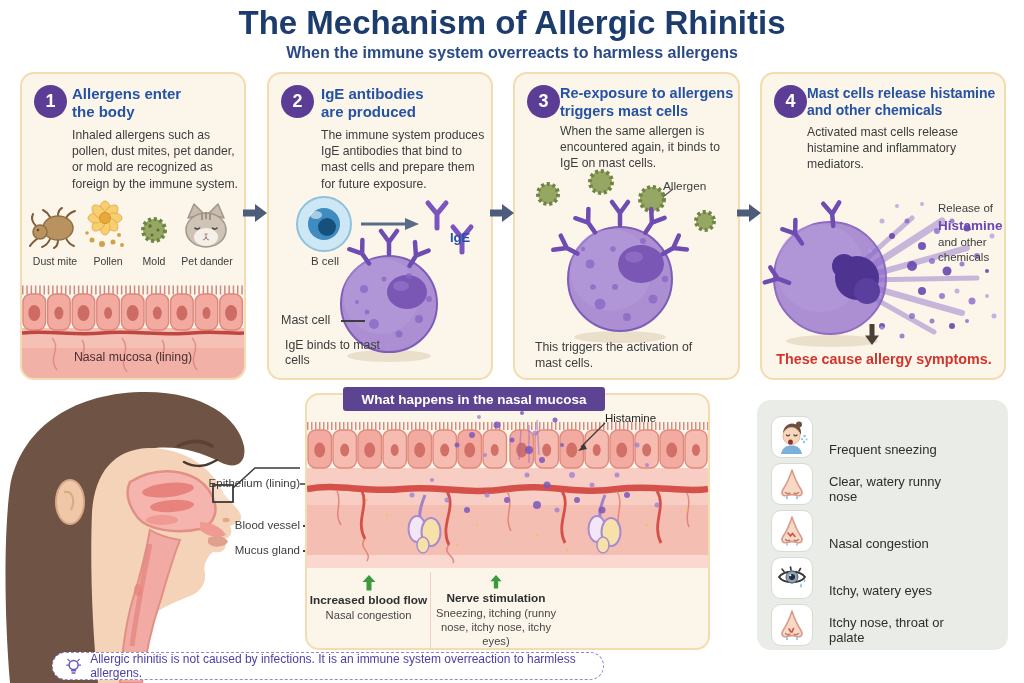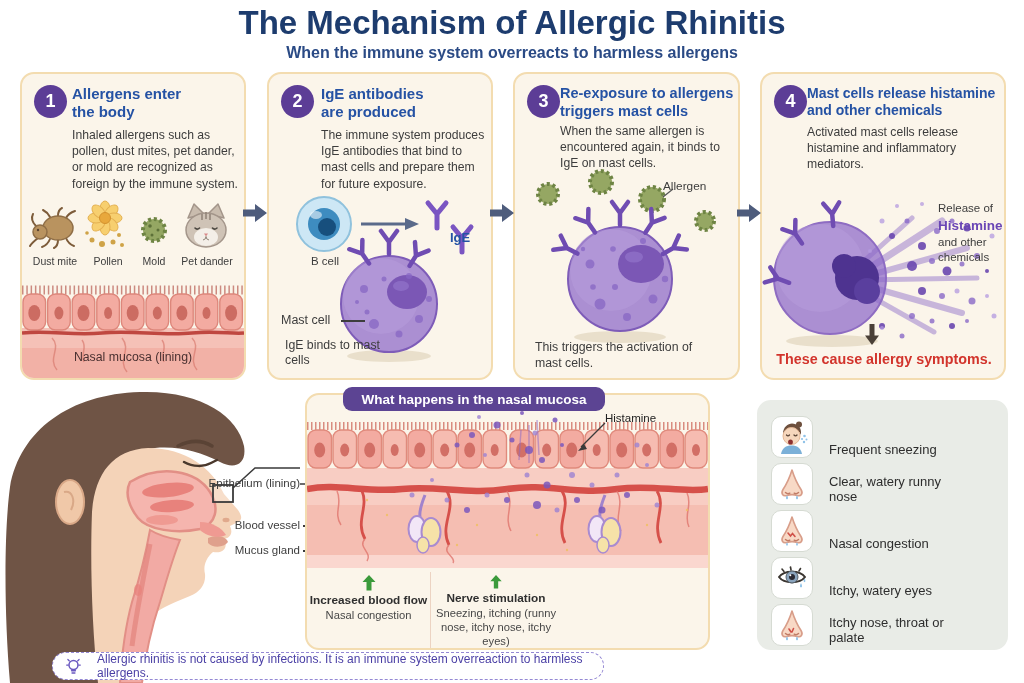--- a/index.html
+++ b/index.html
@@ -13,35 +13,35 @@
 .step-body{position:absolute;font-size:12.2px;color:#3d3d3d;line-height:1.33}
 .lbl{position:absolute;font-size:11.5px;color:#3d3d3d;line-height:1.25}
 .lbl-b{position:absolute;font-size:13px;font-weight:800;color:#2552a4}
 .cap{position:absolute;font-size:12.3px;color:#3d3d3d;line-height:1.3}
 .red-cap{position:absolute;font-size:14.3px;font-weight:800;color:#d2342c;text-align:center}
 .step-arrow{position:absolute;top:203px}
 .fig{position:absolute}
 .line{position:absolute;height:1.5px;background:#3d3d3d}
 .leader{position:absolute;height:1.5px;background:#3a3a3a}
 .leader i{position:absolute;right:-2px;top:-1.8px;width:5px;height:5px;border-radius:50%;background:#3a3a3a}
-.pill{position:absolute;border-radius:9px;color:#fff;font-weight:800;display:flex;align-items:center;justify-content:center}
+.pill{position:absolute;border-radius:3px;color:#fff;font-weight:800;display:flex;align-items:center;justify-content:center}
 .pill-purple{background:#5c4493;font-size:13.5px}
 .pill-green{background:#7e9b71;font-size:13.5px}
 .center-panel{position:absolute;left:305px;top:393px;width:405px;height:257px;background:#fbf5ea;border:2px solid #f3dcb0;border-radius:14px;overflow:hidden}
 .effects{position:absolute;left:0;top:177px;width:401px;height:76px;display:flex}
 .effect{display:flex;flex-direction:column;align-items:center;padding-top:3px;text-align:center}
 .effect+.effect{border-left:1px solid #ecd3c2}
 .effect-title{font-size:11.8px;font-weight:800;color:#2f2f2f;margin-top:2px;white-space:nowrap}
 .effect-desc{font-size:11.2px;color:#474747;line-height:1.25;margin-top:1px}
 .symptoms{position:absolute;left:757px;top:400px;width:251px;height:250px;background:#e9ece7;border-radius:14px}
 .symp-item{position:absolute;left:14px;width:225px;height:44px;display:flex;align-items:flex-end}
 .symp-icon{width:42px;height:42px;background:#fff;border:1.5px solid #d6dbd3;border-radius:10px;display:flex;align-items:center;justify-content:center;flex:none}
 .symp-label{font-size:13px;color:#2d2d2d;line-height:1.2;margin-left:16px;width:135px}
 .footnote{position:absolute;left:52px;top:652px;width:552px;height:28px;border:1.5px dashed #9488d4;border-radius:14px;background:#fff;display:flex;align-items:center;padding-left:13px}
-.footnote-text{font-size:12px;color:#4a3fa5;margin-left:16px}
+.footnote-text{font-size:12px;color:#4a3fa5;margin-left:9px}
 .anat{position:absolute;font-size:11.5px;color:#3d3d3d;text-align:right;line-height:1.18}
 .hist-lbl{position:absolute;left:605px;top:412px;font-size:11.5px;color:#222}
 </style>
 </head>
 <body>
 
 <div class="canvas">
 
   <h1 class="title">The Mechanism of Allergic Rhinitis</h1>
   <div class="subtitle">When the immune system overreacts to harmless allergens</div>

